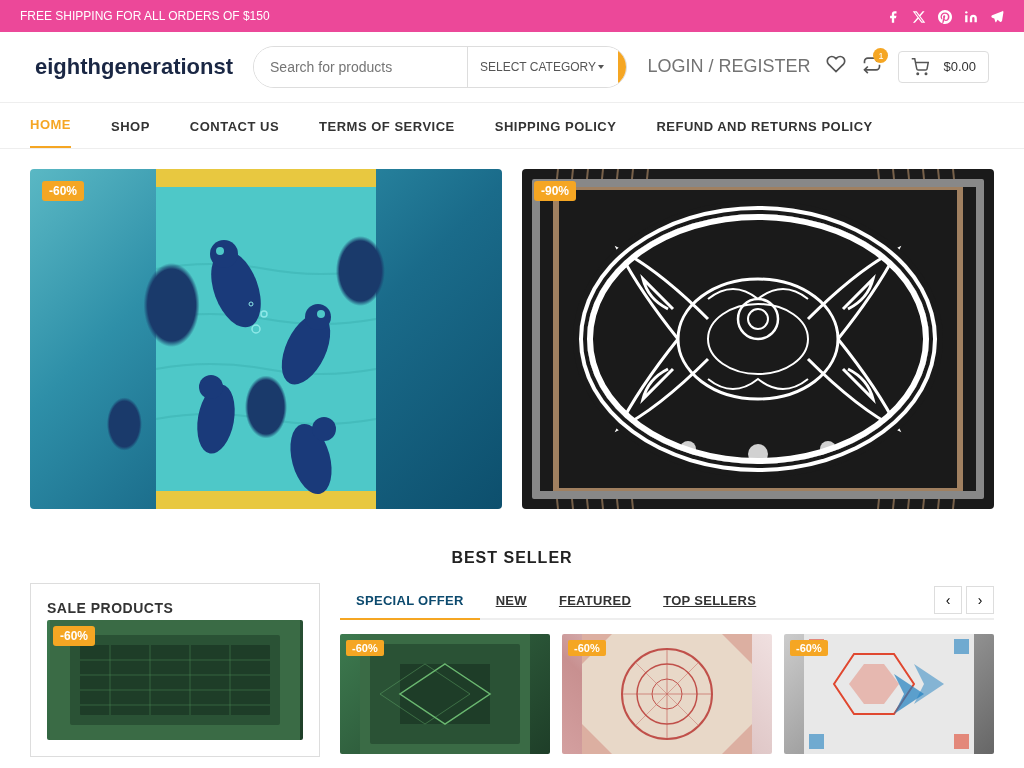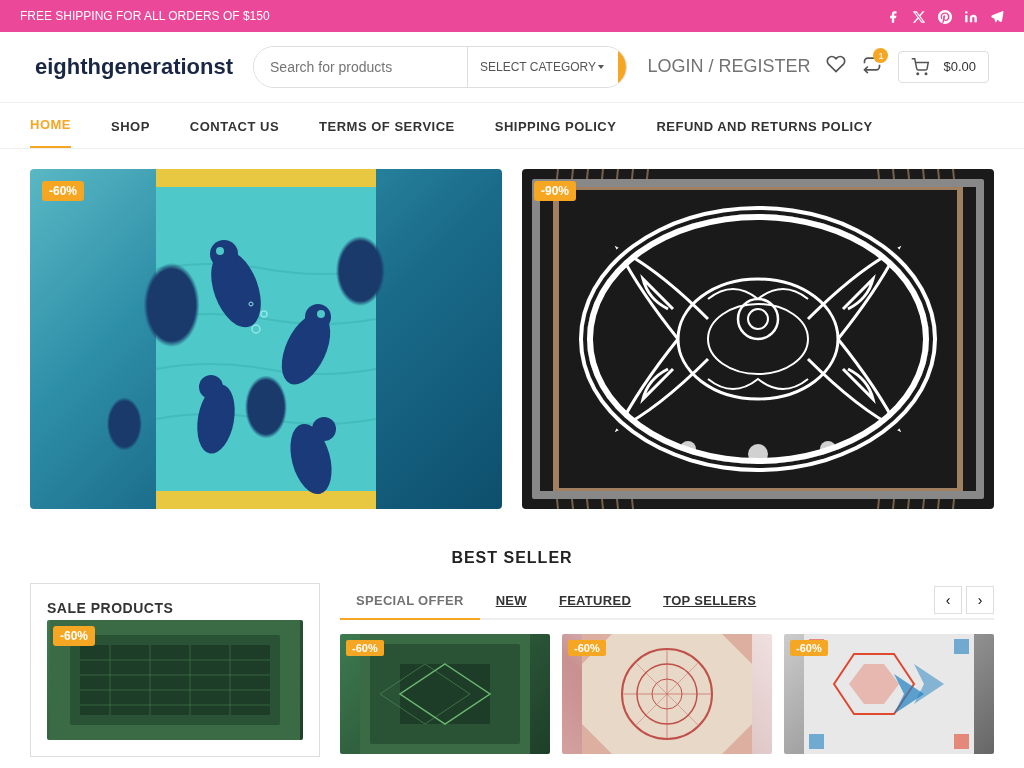--- a/index.html
+++ b/index.html
@@ -259,21 +259,21 @@
     .tab-item {
       padding: 10px 16px;
       font-size: 13px;
       font-weight: 600;
       cursor: pointer;
       color: #555;
       text-transform: uppercase;
       letter-spacing: 0.3px;
     }
     .tab-item.active {
-      color: #737373;
+      color: #0c4a6e;
       border-bottom: 2px solid #f5a623;
       margin-bottom: -2px;
     }
     .tab-item.plain { color: #333; text-decoration: underline; }
     .tab-nav {
       margin-left: auto;
       display: flex;
       gap: 4px;
     }
     .tab-nav-btn {

